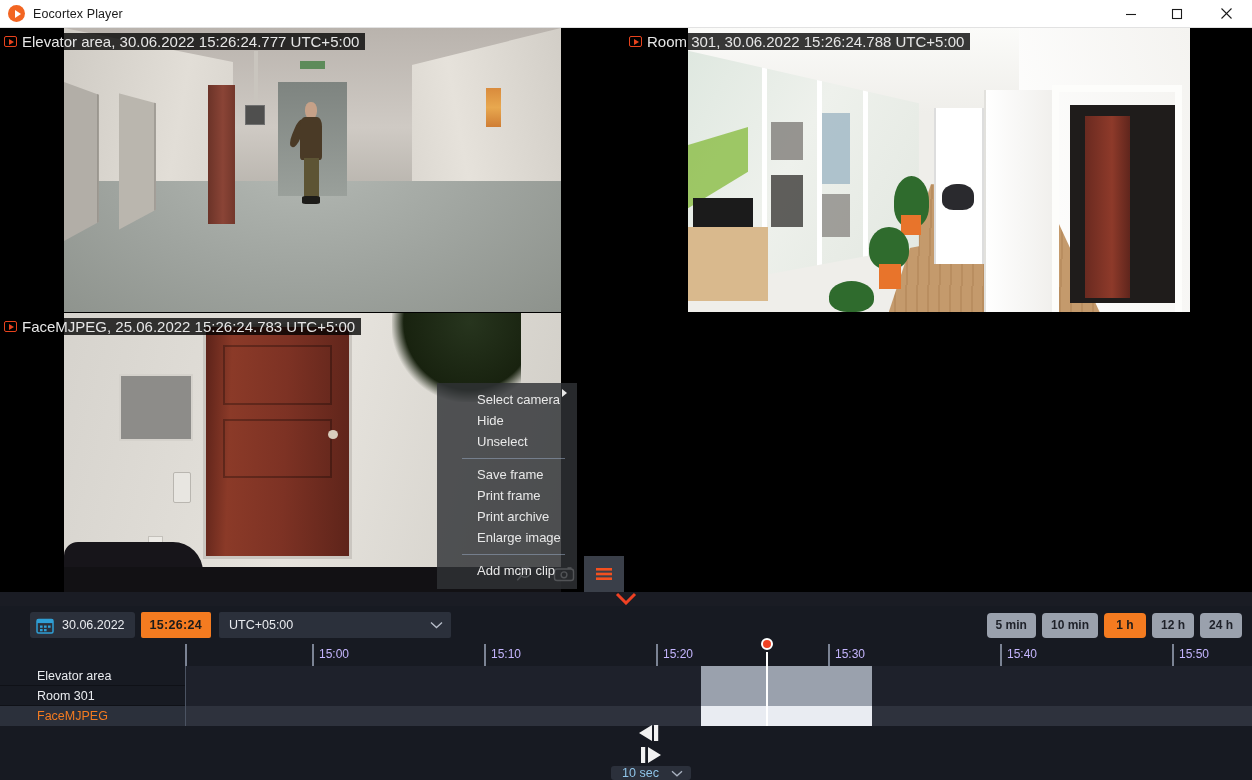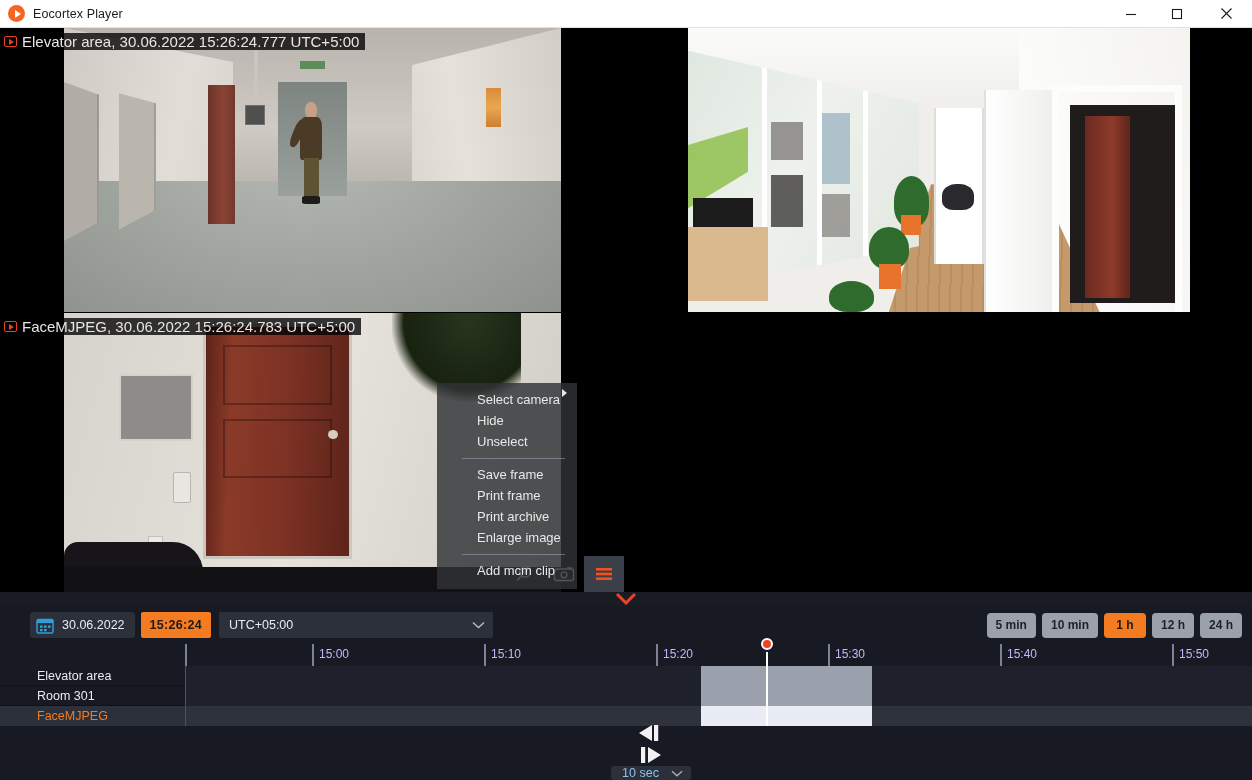--- a/index.html
+++ b/index.html
@@ -348,21 +348,21 @@
   .cal-icon { width: 18px; height: 17px; margin-right: 8px; flex:none; }
   .date-text { color: #e9ebef; font-size: 12.5px; }
   .timebox {
     height: 26px; background: #f47b20; color: #1b1b1b;
     font-size: 12.5px; font-weight: bold;
     display: flex; align-items: center; justify-content: center;
     padding: 0 9px; margin-left: 6px; border-radius: 2px;
     letter-spacing: .3px;
   }
   .tzbox {
-    height: 26px; width: 274px; background: #2b303b;
+    height: 26px; width: 232px; background: #2b303b;
     border-radius: 2px; margin-left: 8px;
     display: flex; align-items: center;
     padding: 0 8px 0 10px;
     color: #e9ebef; font-size: 12.5px;
   }
   .tzbox .chev { margin-left: auto; color: #b9bfcb; }
   .ranges { margin-left: auto; display: flex; gap: 6px; }
   .rbtn {
     height: 25px; min-width: 42px; padding: 0 9px;
     background: #9aa1ad; color: #1e2129;
@@ -518,20 +518,26 @@
         <div class="redcab"></div>
         <div class="monitor"></div>
         <div class="desk"></div>
         <div class="plant" style="left:41%;top:52%;width:7%;height:18%"></div>
         <div class="pot" style="left:42.5%;top:66%;width:4%;height:7%"></div>
         <div class="plant" style="left:36%;top:70%;width:8%;height:15%"></div>
         <div class="pot" style="left:38%;top:83%;width:4.5%;height:9%"></div>
         <div class="plant" style="left:28%;top:89%;width:9%;height:11%"></div>
       </div>
     </div>
+    <div class="oslabel">
+      <span class="camicon">
+          <i></i>
+        </span>
+      <span>Room 301, 30.06.2022 15:26:24.788 UTC+5:00</span>
+    </div>
   </div>
 
   <div class="cell c3">
     <div class="video">
       <div class="sc3">
         <div class="wall3"></div>
         <div class="plantleaf"></div>
         <div class="door3">
           <div class="panel" style="top:8%;height:26%"></div>
           <div class="panel" style="top:40%;height:26%"></div>
@@ -541,21 +547,21 @@
         <div class="intercom"></div>
         <div class="socket"></div>
         <div class="sofa"></div>
         <div class="darkband"></div>
       </div>
     </div>
     <div class="oslabel">
       <span class="camicon">
           <i></i>
         </span>
-      <span>FaceMJPEG, 30.06.2022 15:26:24.783 UTC+5:00</span>
+      <span>FaceMJPEG, 25.06.2022 15:26:24.783 UTC+5:00</span>
     </div>
 
     <div class="cell-toolbar">
       <div class="ctb-btn">
         <svg width="20" height="20" viewBox="0 0 20 20">
           <circle cx="11" cy="8" r="5.3" fill="none" stroke="#e9e9e9" stroke-width="1.4"></circle>
           <line x1="11" y1="5.6" x2="11" y2="10.4" stroke="#e9e9e9" stroke-width="1.3"></line>
           <line x1="8.6" y1="8" x2="13.4" y2="8" stroke="#e9e9e9" stroke-width="1.3"></line>
           <line x1="7.1" y1="11.9" x2="3.3" y2="16.2" stroke="#e9e9e9" stroke-width="1.5"></line>
         </svg>

